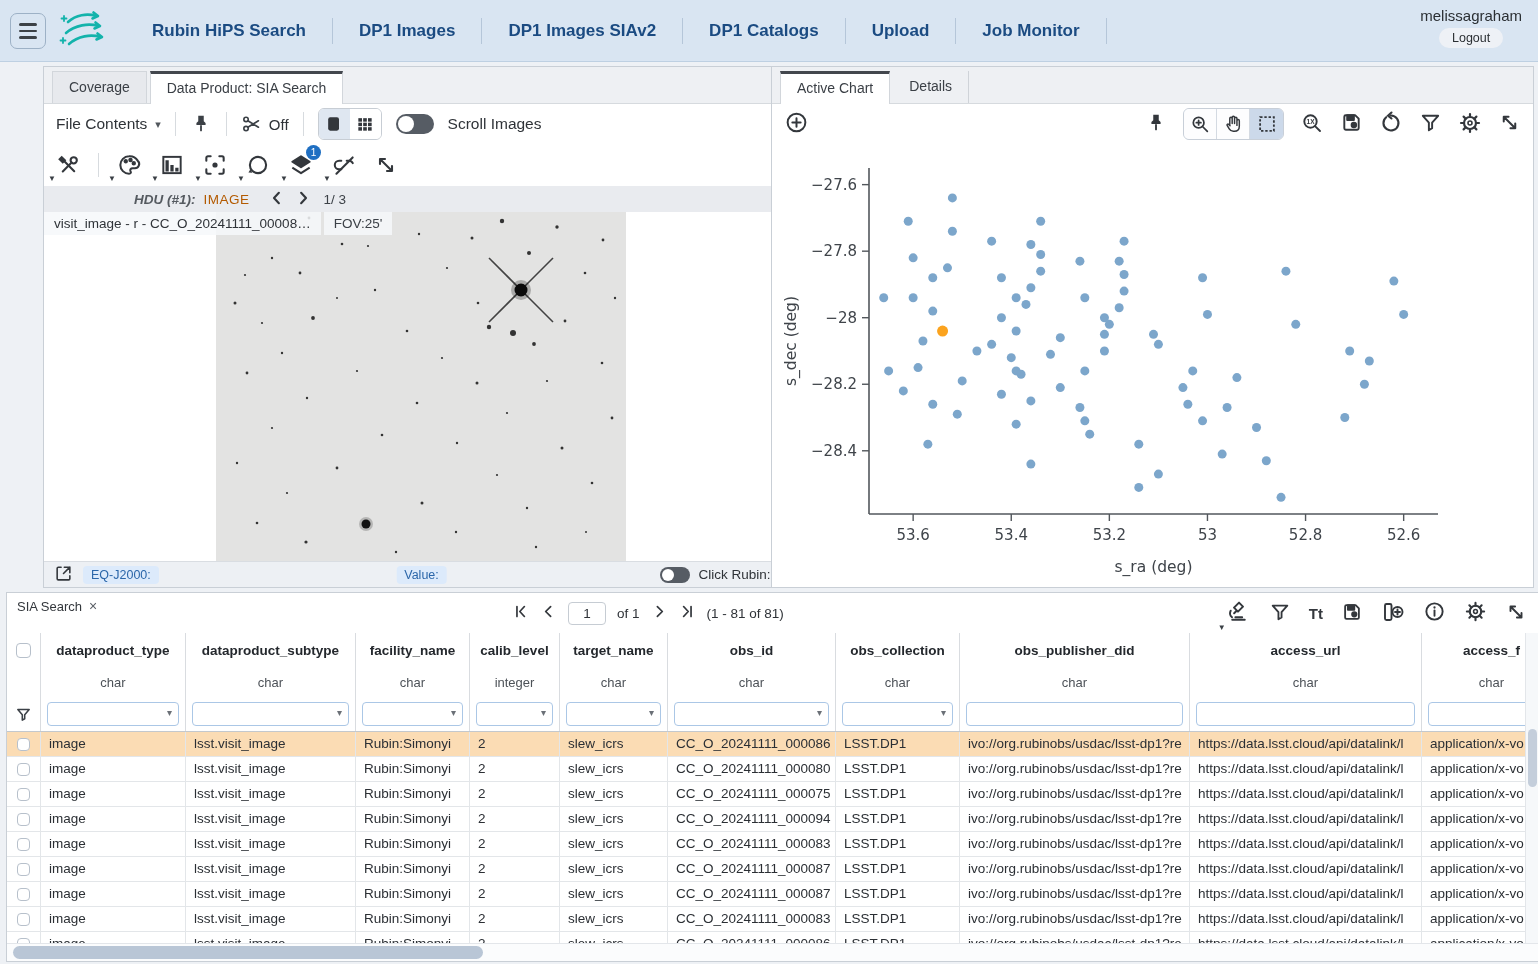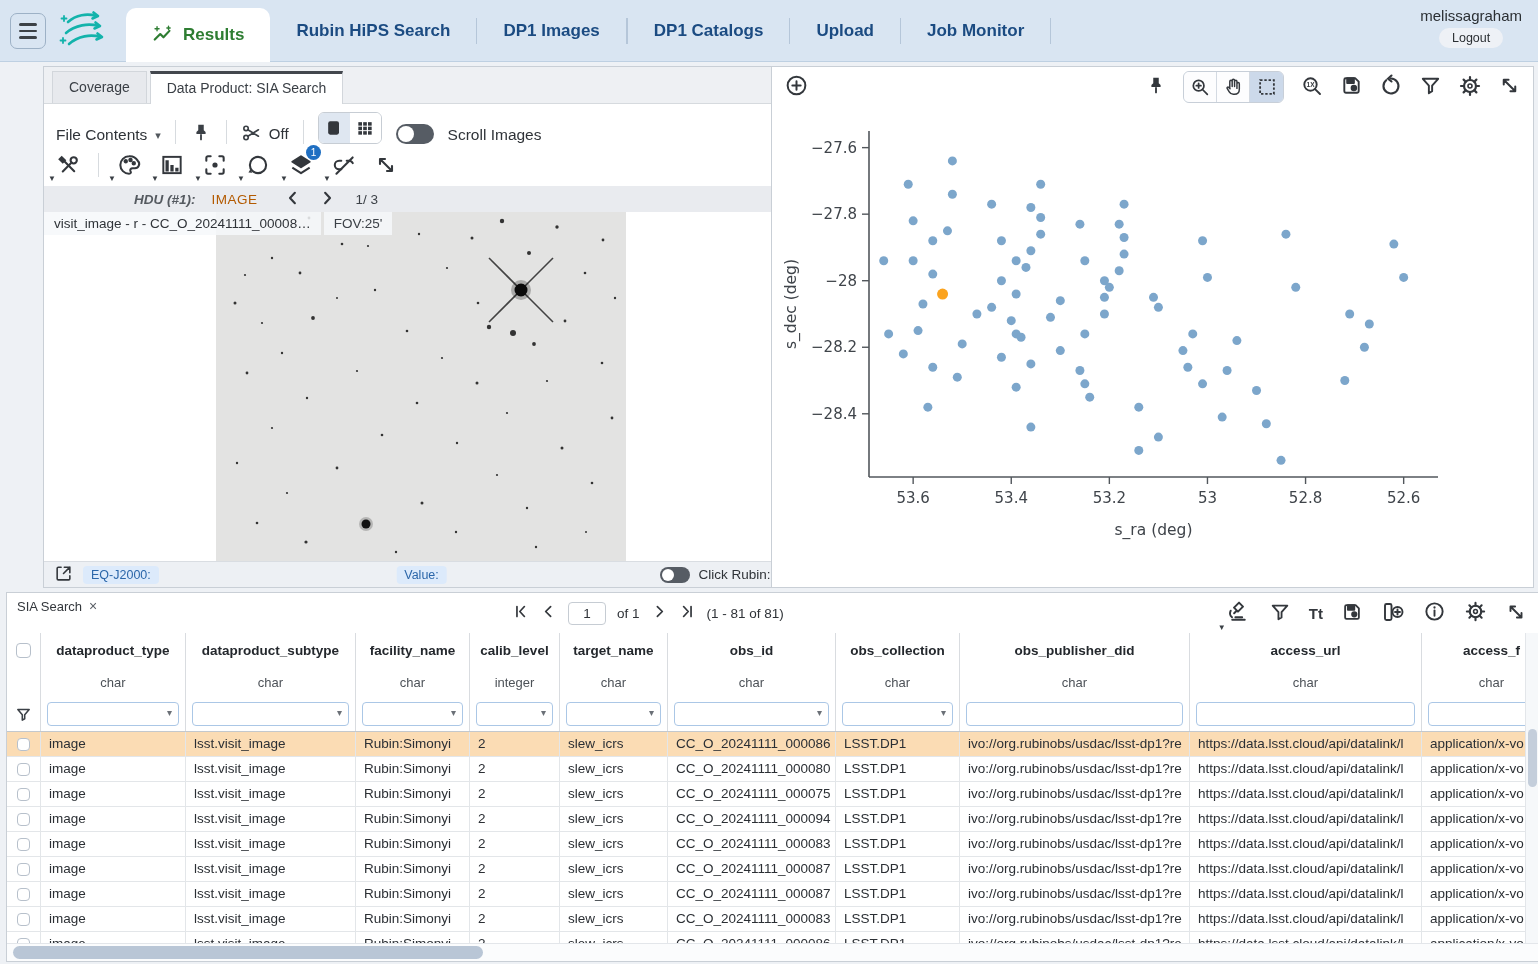--- a/index.html
+++ b/index.html
@@ -35,34 +35,34 @@
     border:1px solid #d2d6db;border-bottom:none;margin-right:3px;}
   .ptab.active{background:#fff;border-top:3px solid #43474d;position:relative;top:1px;padding-top:6px;}
   .ptab-plain{padding:7px 16px 9px;font-size:14px;color:#3a3f45;border-right:1px solid #cfd3d8;}
 
   .vsep{width:1px;height:24px;background:#d7dbdf;}
   .caret{color:#52575d;font-size:11px;}
   .mini-caret{position:absolute;left:-8px;bottom:-5px;font-size:8px;color:#3b4046;}
   .iconbtn{position:relative;display:flex;align-items:center;gap:6px;color:#2f3338;font-size:15px;}
 
   
-  .ltoolbar1{height:40px;display:flex;align-items:flex-end;gap:14px;padding:0 12px;flex:0 0 auto;font-size:15.5px;}
+  .ltoolbar1{height:40px;display:flex;align-items:center;gap:14px;padding:0 12px;flex:0 0 auto;font-size:15.5px;}
   .dd{display:flex;align-items:center;gap:8px;}
   .seg{display:flex;border:1px solid #c7cdd4;border-radius:6px;overflow:hidden;background:#fff;}
   .seg-btn{width:31px;height:30px;display:flex;align-items:center;justify-content:center;background:#fff;}
   .seg-btn.sel{background:#dfe7f1;}
   .toggle{width:38px;height:20px;border-radius:10px;background:#565c64;position:relative;flex:0 0 auto;}
   .toggle::after{content:"";position:absolute;width:16px;height:16px;border-radius:50%;background:#fff;top:2px;left:2px;}
   .toggle.small{width:30px;height:16px;}
   .toggle.small::after{width:12px;height:12px;}
   .ltoolbar2{height:42px;display:flex;align-items:center;gap:17px;padding:0 12px;flex:0 0 auto;}
   .badge{position:absolute;top:-7px;right:-7px;width:15px;height:15px;border-radius:50%;background:#1f6fc2;
     color:#fff;font-size:10px;display:flex;align-items:center;justify-content:center;}
 
-  .hdubar{height:26px;background:#e9ebef;display:flex;align-items:center;gap:16px;
+  .hdubar{height:26px;background:#e9ebef;display:flex;align-items:center;gap:8px;
     padding-left:90px;font-size:13.5px;flex:0 0 auto;text-align:center;}
   .hdulabel{font-style:italic;font-weight:700;color:#555a60;}
   .hdutype{color:#b35a00;letter-spacing:.5px;}
   .hdupage{color:#3c4147;margin-left:4px;}
 
   .viewport{position:relative;flex:1;background:#fff;overflow:hidden;}
   .fits{position:absolute;left:172px;top:0;}
   .chips{position:absolute;left:0;top:0;display:flex;}
   .img-title{height:23px;background:rgba(246,248,250,.85);display:flex;align-items:center;
     padding:0 10px;font-size:13.5px;color:#2f3338;white-space:nowrap;}
@@ -128,36 +128,31 @@
         <path d="M33.5 3.5l4.5 3.5-5.5 2.5"></path>
       <path d="M6 24 C15 16 29 14 38 17"></path>
         <path d="M35.5 13.5l4.5 3.5-5.5 2.5"></path>
       <path d="M9 35 C18 27 31 25 40 28"></path>
         <path d="M37.5 24.5l4.5 3.5-5.5 2.5"></path>
       <path d="M4 7v5M1.5 9.5h5" stroke-width="1.8"></path>
       <path d="M3 29v5M.5 31.5h5" stroke-width="1.8"></path>
     </svg>
   </span>
   <div id="nav-tabs">
-      <div class="nav-tab active">
-        <svg width="22" height="22" viewBox="0 0 24 24" fill="none" stroke="#2e7d32" stroke-width="2.4" stroke-linecap="round" stroke-linejoin="round">
-          <path d="M3 17l6-6 3.5 3.5L19 7.5"></path>
-          <path d="M5.5 3v4.4M3.3 5.2h4.4" stroke-width="1.5"></path>
-          <path d="M18 2.5v3.6M16.2 4.3h3.6" stroke-width="1.5"></path>
-        </svg>
-        <span>Results</span>
-      </div>
       <div class="nav-tab">
         <span>Rubin HiPS Search</span>
       </div>
       <div class="nav-sep"></div>
       <div class="nav-tab">
         <span>DP1 Images</span>
       </div>
       <div class="nav-sep"></div>
+      <div class="nav-tab">
+        <span>DP1 Images SIAv2</span>
+      </div>
       <div class="nav-sep"></div>
       <div class="nav-tab">
         <span>DP1 Catalogs</span>
       </div>
       <div class="nav-sep"></div>
       <div class="nav-tab">
         <span>Upload</span>
       </div>
       <div class="nav-sep"></div>
       <div class="nav-tab">
@@ -388,20 +383,24 @@
     <span class="pill">EQ-J2000:</span>
     <span class="pill pill-center">Value:</span>
     <div class="right">
       <div class="toggle small"></div>
       <span>Click Rubin: off</span>
     </div>
   </div>
 </section>
 
 <section class="panel" id="right-panel">
+  <div class="ptabs">
+    <div class="ptab active">Active Chart</div>
+    <div class="ptab-plain">Details</div>
+  </div>
   <div class="ctoolbar">
     <button>
       <svg width="25" height="25" viewBox="0 0 24 24" fill="none" stroke="#33373c" stroke-width="1.9" stroke-linecap="round">
         <circle cx="12" cy="12" r="8.5"></circle>
           <path d="M12 8v8M8 12h8"></path>
       </svg>
     </button>
     <div class="spacer"></div>
     <button>
       <svg width="22" height="22" viewBox="0 0 24 24" fill="#33373c">

